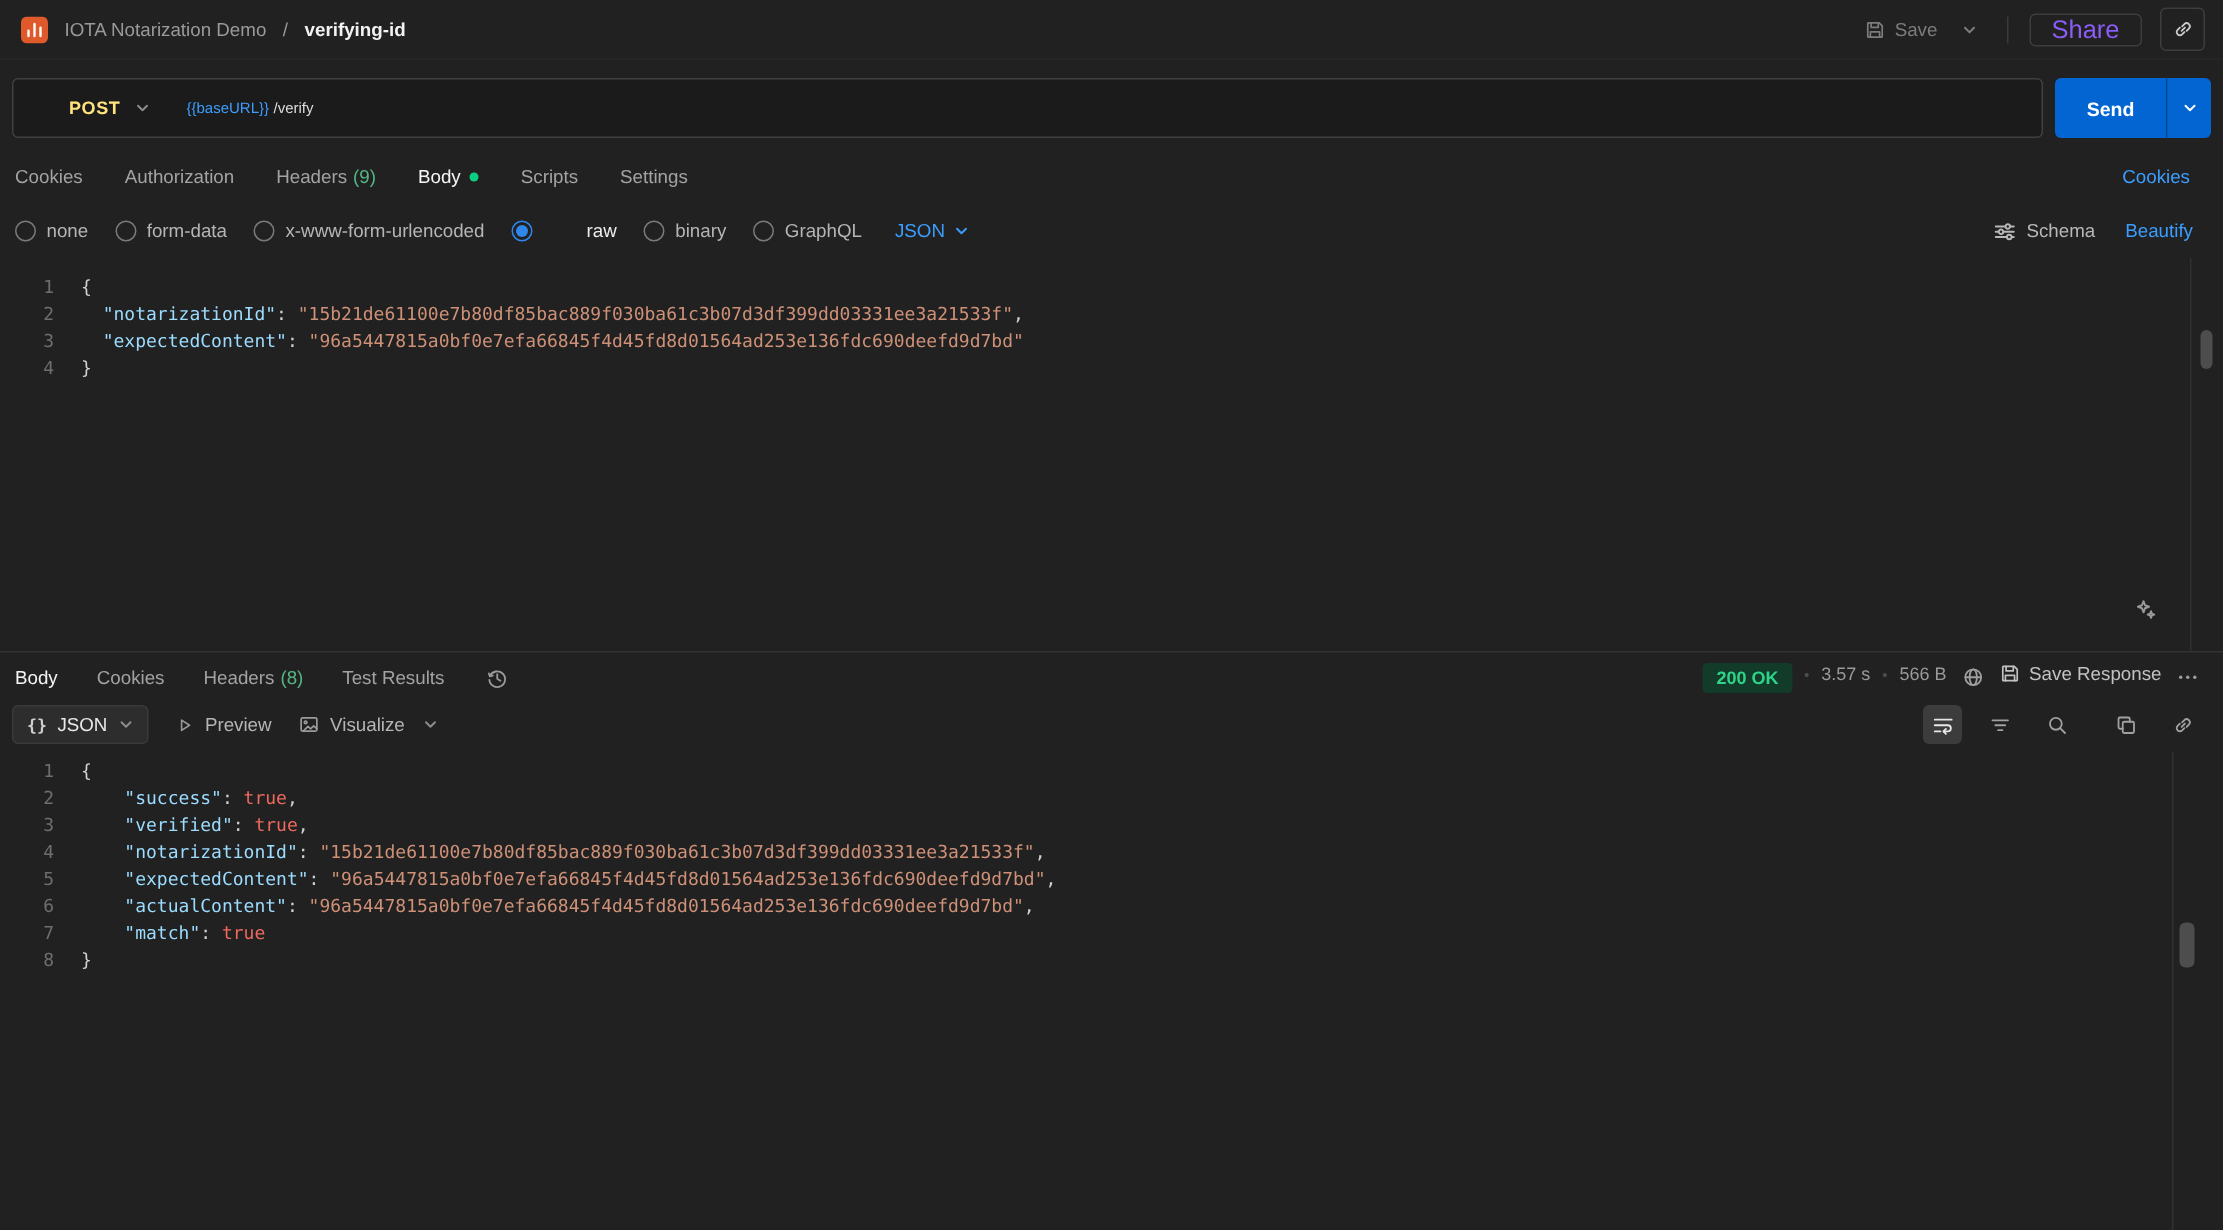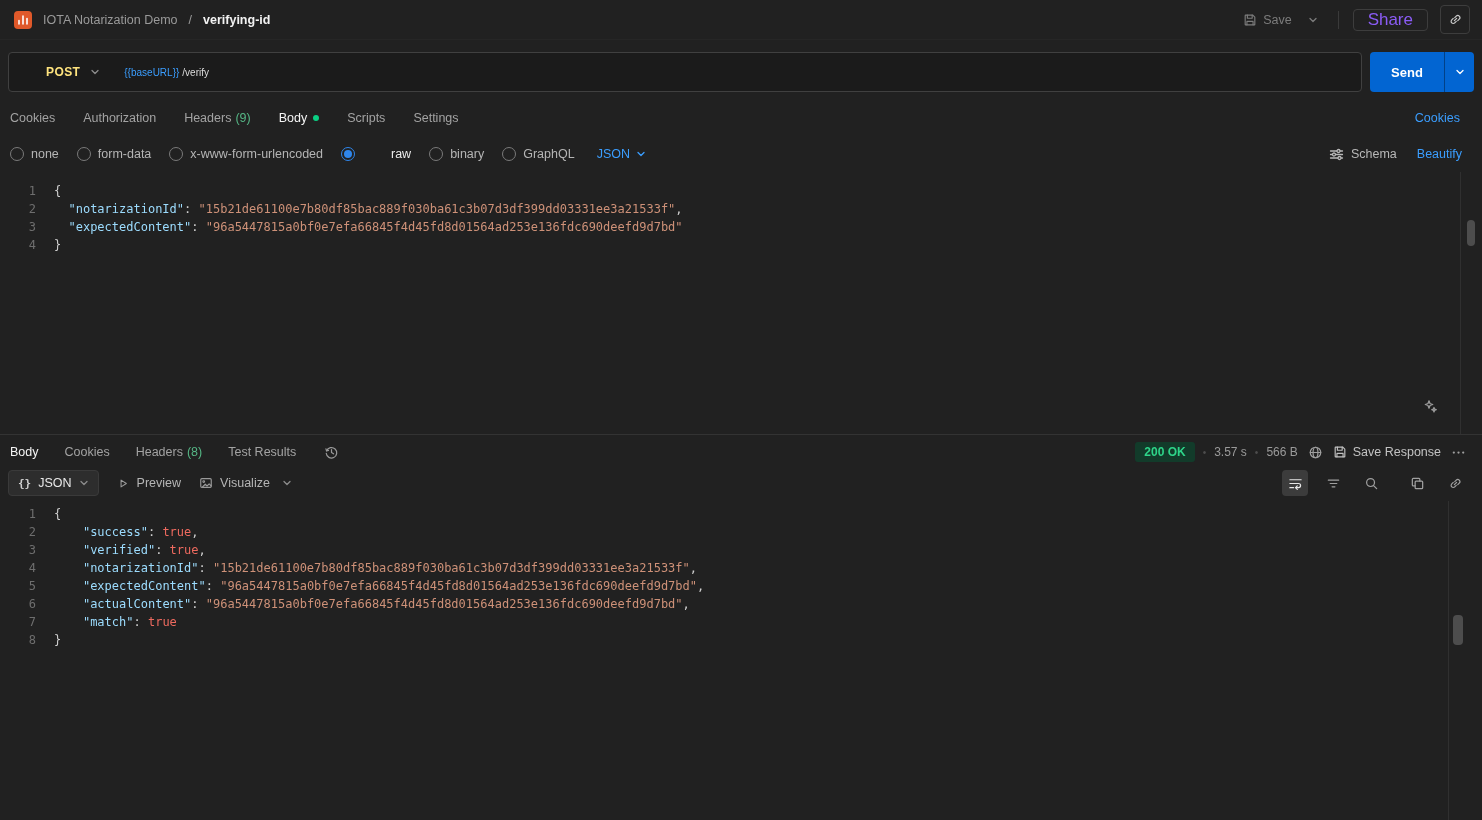--- a/index.html
+++ b/index.html
@@ -76,21 +76,21 @@
   .thumb{position:absolute; background:#4d4d4d; border-radius:4px;}
   .editor.req .thumb{left:6px; top:48px; width:8px; height:26px;}
   .editor.resp .thumb{left:4px; top:114px; width:10px; height:30px;}
   .postbot{position:absolute; right:44px; bottom:20px; color:#9a9a9a; cursor:pointer;}
 
   
   .resp-section{border-top:1px solid #333;}
   .resp-tabs{display:flex; align-items:center; height:30px; padding:4px 14px 0 10px;}
   .resp-tabs .tab{margin-right:26px;}
   .history-btn{background:none; border:none; color:#9a9a9a; display:grid; place-items:center; cursor:pointer; margin-left:2px;}
-  .resp-meta{margin-left:auto; display:flex; align-items:center; gap:8px;}
+  .resp-meta{margin-left:auto; display:flex; align-items:flex-start; gap:8px;}
   .status-pill{background:#123b2a; color:#2ed489; font-weight:700; font-size:12px; padding:3px 9px; border-radius:3px;}
   .meta-num{color:#9a9a9a; font-size:12px;}
   .dot-sep::before{content:"\2022"; color:#4d4d4d; font-size:10px;}
   .meta-iconbtn{background:none; border:none; color:#9f9f9f; display:grid; place-items:center; cursor:pointer; padding:2px;}
   .save-resp{display:flex; align-items:center; gap:6px; background:none; border:none; color:#c2c2c2; font-size:12.5px; cursor:pointer; font-family:inherit;}
 
   .resp-toolbar{height:36px; display:flex; align-items:center; padding:0 14px 0 8px; gap:18px;}
   .json-pill{display:flex; align-items:center; gap:7px; background:#2d2d2d; border:1px solid #3a3a3a; border-radius:4px; height:26px; padding:0 9px; color:#e8e8e8; cursor:pointer;}
   .braces{font-family:"DejaVu Sans Mono", monospace; font-size:11px; font-weight:700; color:#cfcfcf;}
   .tool{display:flex; align-items:center; gap:7px; color:#b5b5b5; cursor:pointer;}

